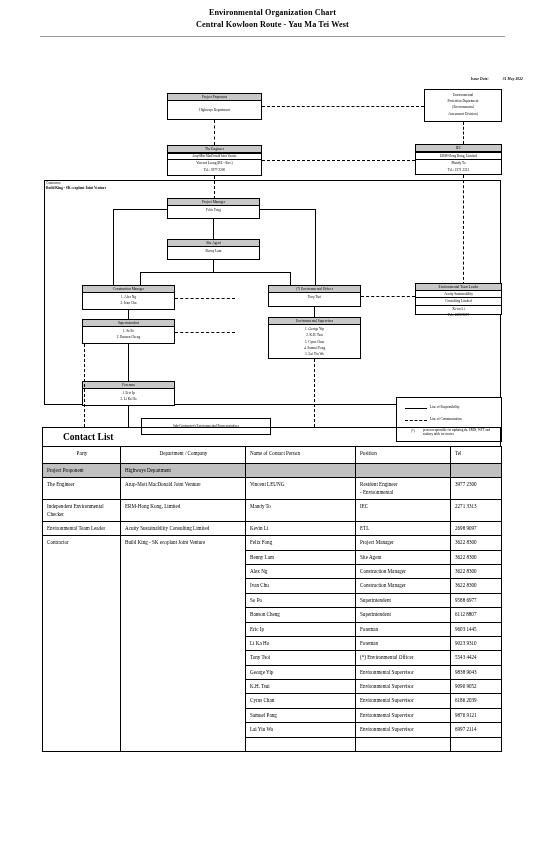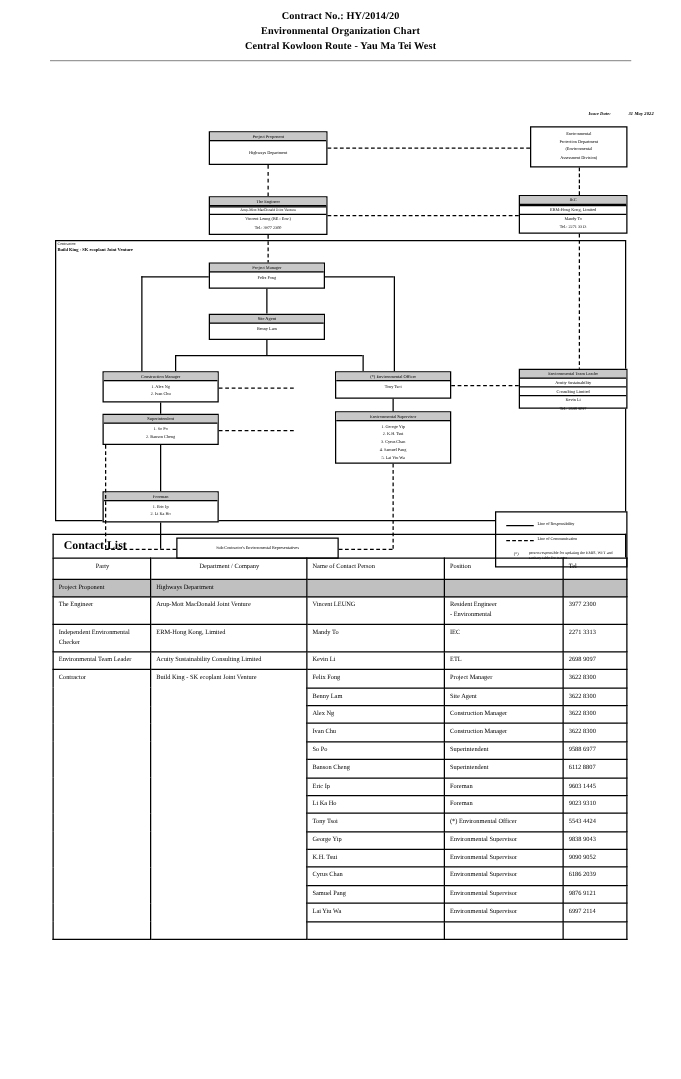--- a/index.html
+++ b/index.html
@@ -183,21 +183,21 @@
   
   .contact-wrap {
     position: absolute;
     left: 42px;
     top: 427px;
     width: 459px;
   }
   .contact-title-box {
     border: 0.8px solid #000;
     border-bottom: none;
-    padding: 4px 6px 4px 8px;
+    padding: 4px 6px 4px 20px;
     font-size: 9.5px;
     font-weight: bold;
   }
   table.contact {
     border-collapse: collapse;
     width: 459px;
     table-layout: fixed;
     font-size: 5.1px;
   }
   table.contact th, table.contact td {
@@ -219,21 +219,20 @@
   .col1 { width: 78px; }
   .col2 { width: 125px; }
   .col3 { width: 110px; }
   .col4 { width: 95px; }
   .col5 { width: 51px; }
 </style>
 </head>
 <body>
 
 <div class="doc-header">
-  <div>Contract No.: HY/2014/20</div>
   <div>Environmental Organization Chart</div>
   <div>Central Kowloon Route - Yau Ma Tei West</div>
 </div>
 <div class="header-rule"></div>
 
 <div class="chart-area">
 
   <div class="issue-date">
     <span>Issue Date:</span><span class="d2">31 May 2022</span>
   </div>

